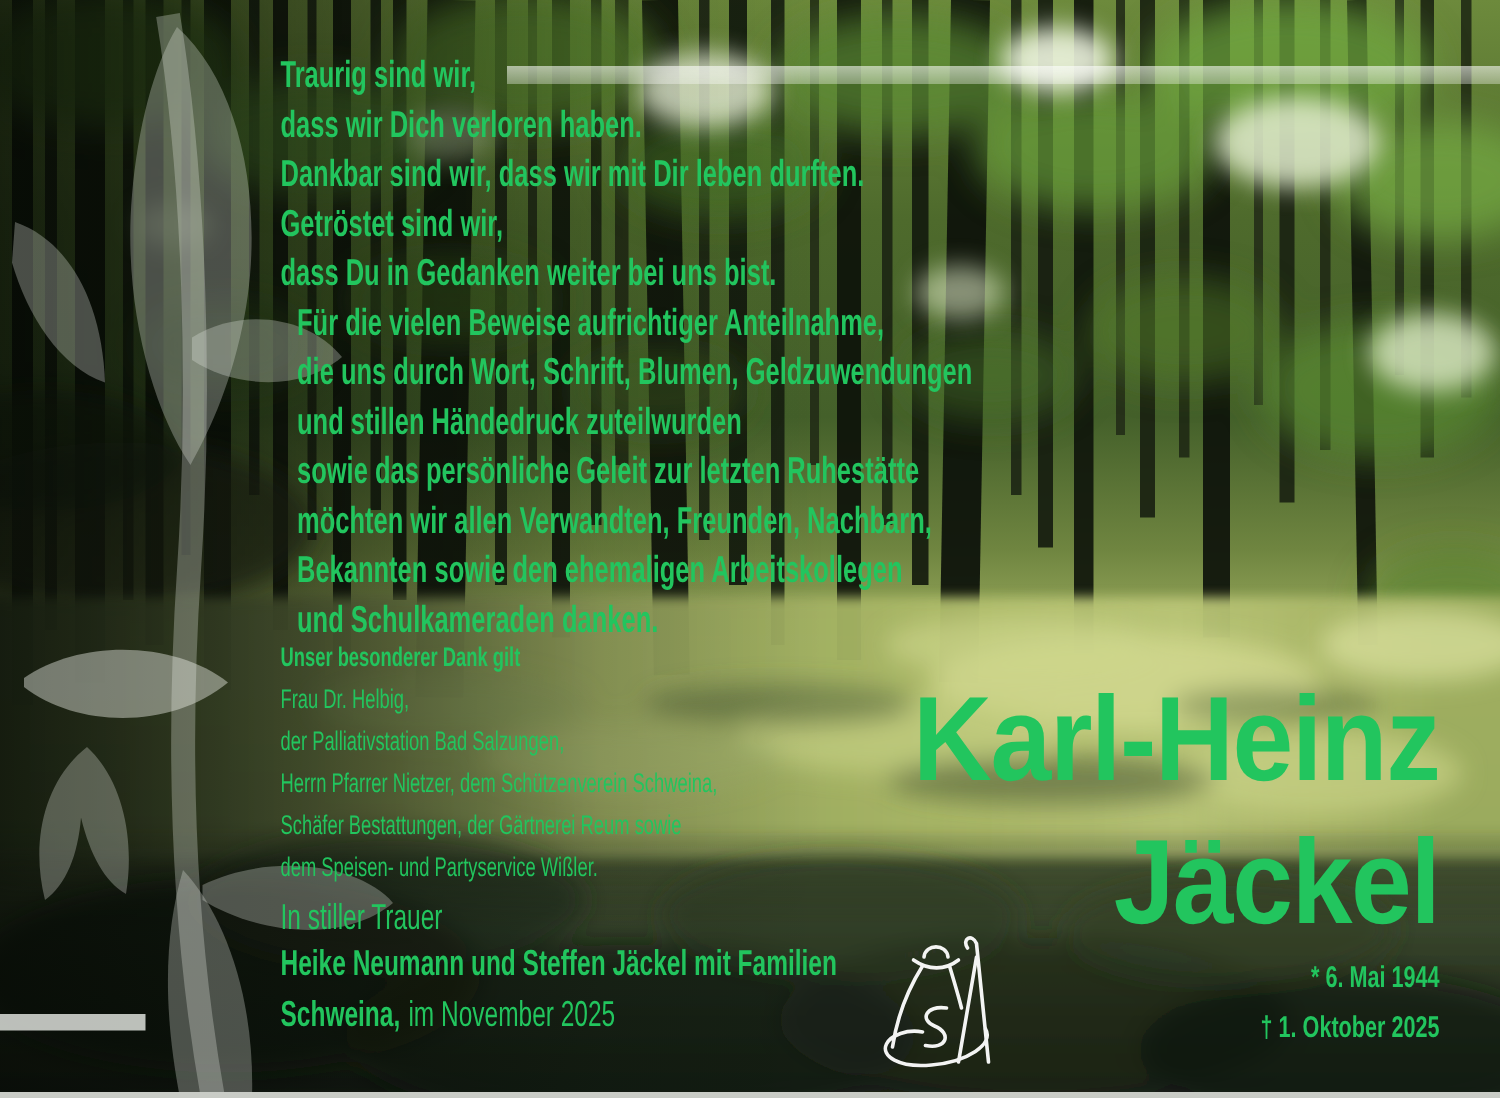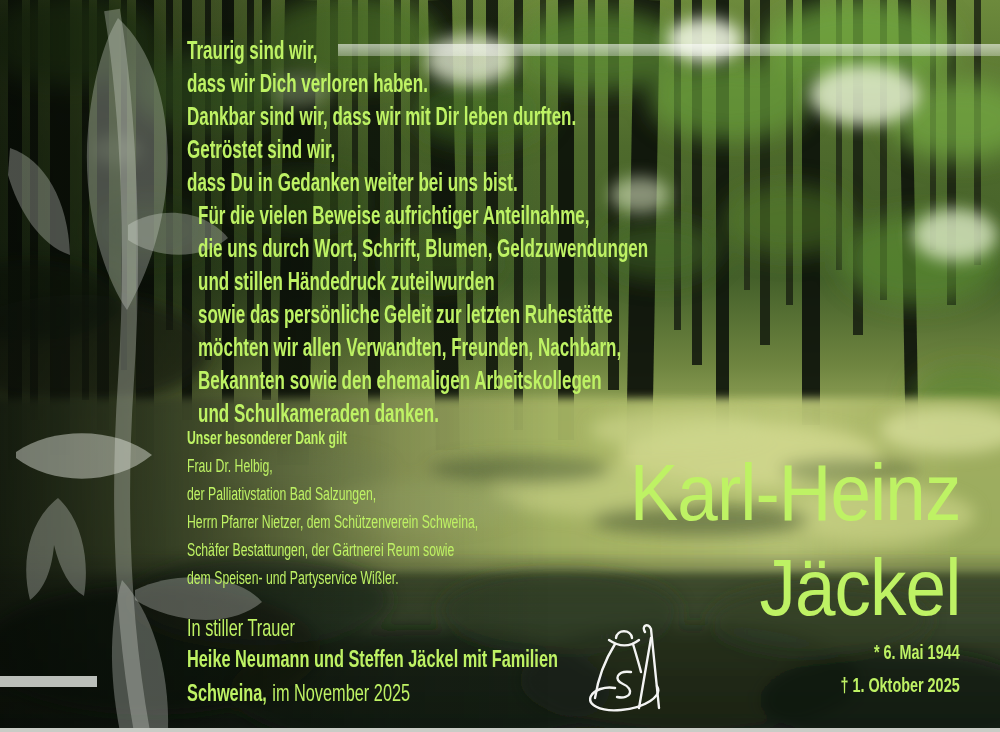--- a/index.html
+++ b/index.html
@@ -11,35 +11,35 @@
   .bg{position:absolute;left:0;top:0;z-index:0;}
   .branch{position:absolute;left:0;top:0;z-index:2;pointer-events:none;}
   
   .bar-top{position:absolute;left:338px;right:0;top:44px;height:12px;z-index:3;
     background:linear-gradient(to bottom,rgba(255,255,255,.58),rgba(255,255,255,.34));}
   .bar-bottom-left{position:absolute;left:0;top:676px;width:97px;height:11px;z-index:3;
     background:rgba(213,216,211,.88);}
   .bar-bottom-edge{position:absolute;left:0;right:0;bottom:0;height:4px;z-index:3;
     background:#c9ccc6;}
   
-  .txt{position:absolute;color:#bef264;z-index:5;}
+  .txt{position:absolute;color:#22c55e;z-index:5;}
   .ln{white-space:nowrap;display:block;transform:scaleX(.68);transform-origin:0 50%;}
   .poem{left:187px;top:34px;font-size:25px;line-height:33px;font-weight:bold;}
   .thanks{left:187px;top:199px;font-size:25px;line-height:33px;font-weight:bold;margin-left:11px;}
   .special{left:187px;top:424px;font-size:18px;}
   .special .head{font-weight:bold;line-height:30px;}
   .special .ln{font-weight:normal;line-height:28px;}
   .special .head.ln{font-weight:bold;}
-  .closing{left:187px;top:612px;font-size:24px;line-height:31px;}
+  .closing{left:187px;top:596px;font-size:24px;line-height:31px;}
   .closing .intro{font-weight:normal;}
   .closing .family{font-weight:bold;}
   .closing .place-row{margin-top:3px;}
   .closing .b{font-weight:bold;}
   .closing .r{font-weight:normal;margin-left:8px;}
-  .name{right:40px;top:445px;text-align:right;font-size:80px;line-height:95px;font-weight:normal;}
+  .name{right:40px;top:445px;text-align:right;font-size:80px;line-height:95px;font-weight:bold;}
   .name .ln{transform:scaleX(.91);transform-origin:100% 50%;letter-spacing:-1px;}
   .dates{right:40px;top:636px;text-align:right;font-size:20px;line-height:33px;font-weight:bold;}
   .dates .ln{transform:scaleX(.72);transform-origin:100% 50%;}
   .logo{position:absolute;left:585px;top:620px;z-index:4;}
 </style>
 </head>
 <body>
 
 <svg class="bg" width="1000" height="732" viewBox="0 0 1000 732">
   <defs>

